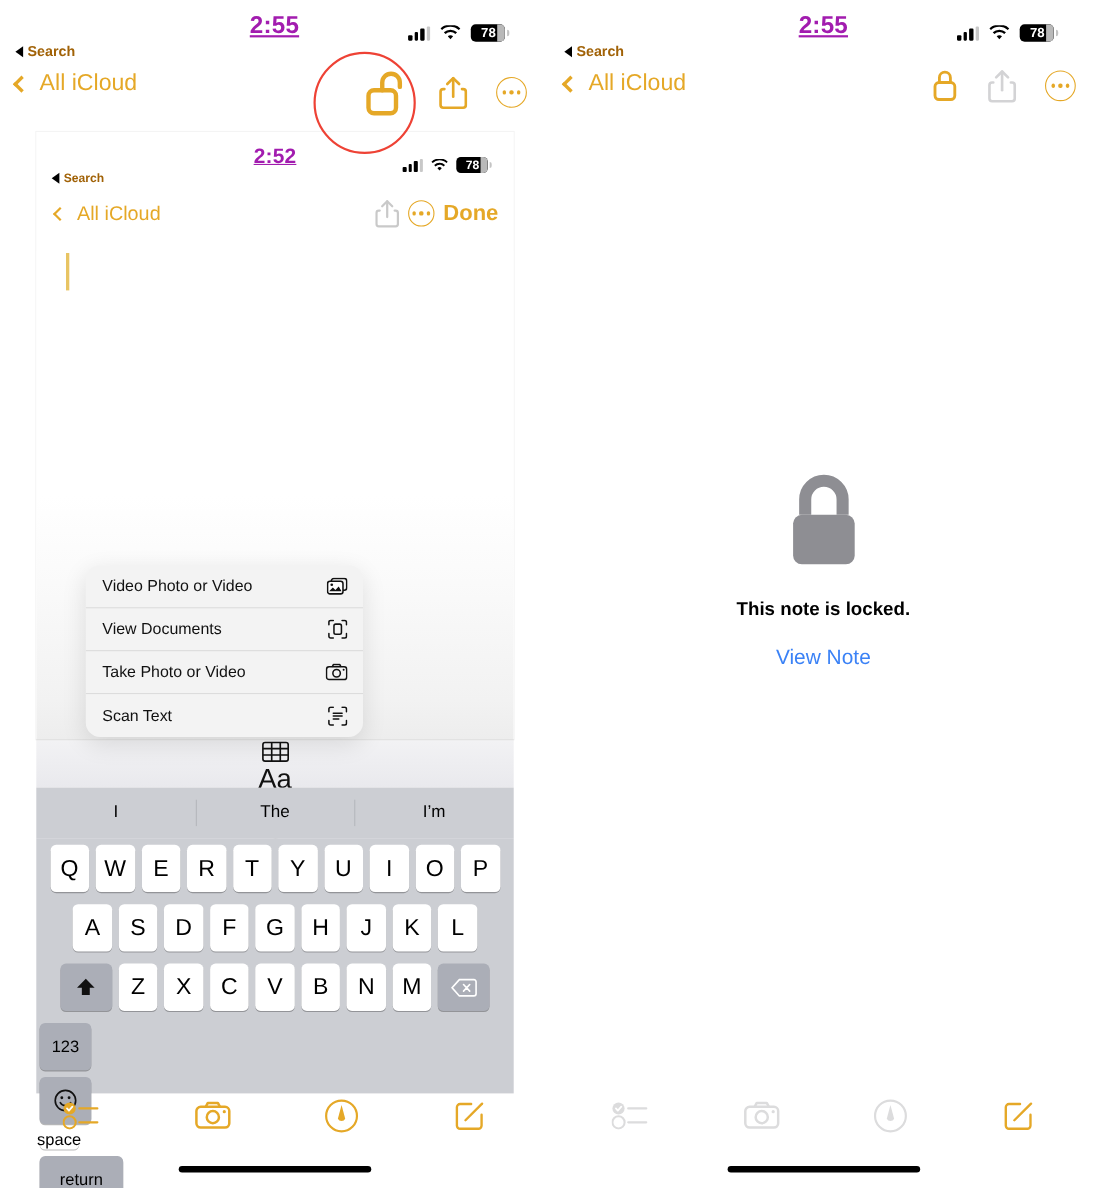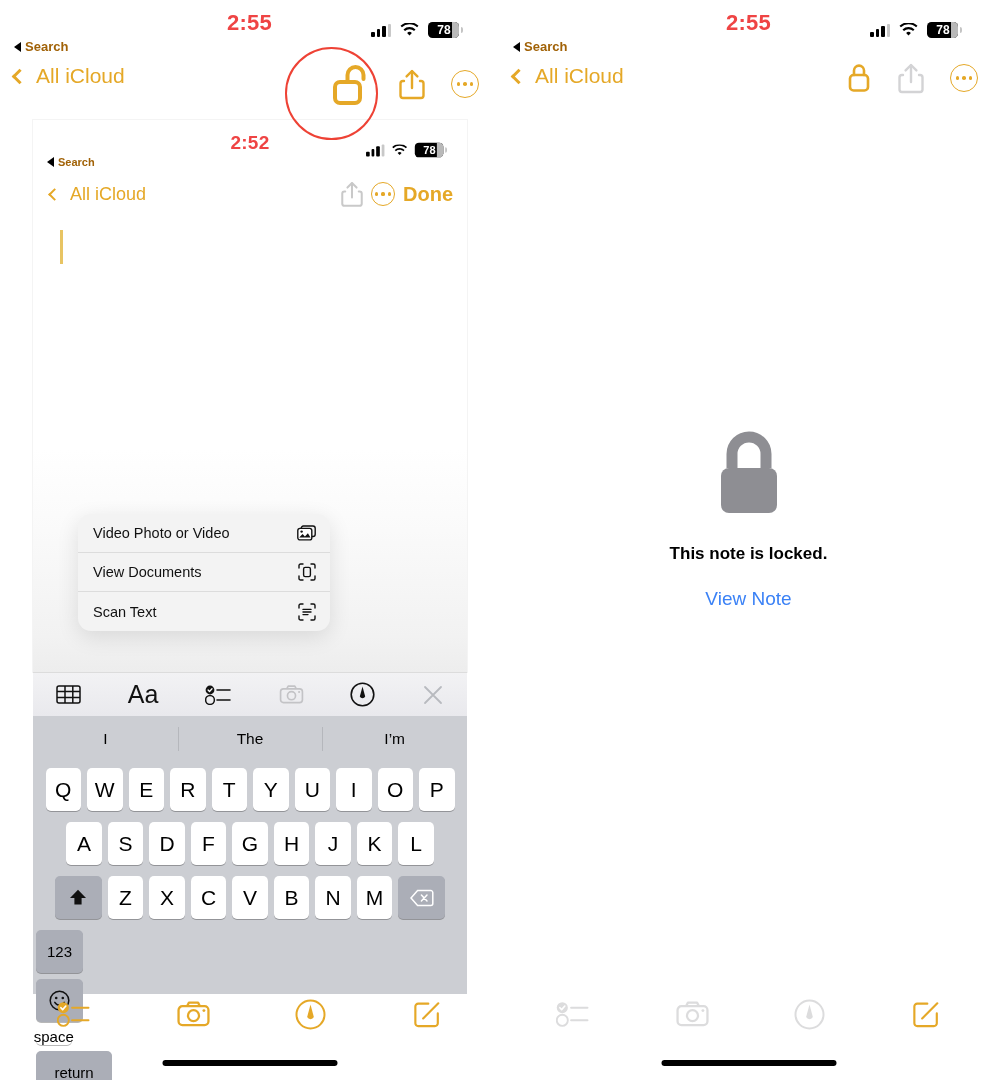--- a/index.html
+++ b/index.html
@@ -12,22 +12,23 @@
   .stage { position: relative; width: 998px; height: 1080px; background:#fff; }
 
   .panel { position: absolute; top: 0; width: 499px; height: 1080px; background: #ffffff; }
   .panel.left { left: 0; }
   .panel.right { left: 499px; }
 
   
   .statusbar { position: absolute; left: 0; top: 0; width: 100%; height: 58px; }
   .sb-time {
     position: absolute; left: 0; right: 0; top: 10px;
-    text-align: center; font-size: 22px; font-weight: bold; color: #ef4444;
+    text-align: center; font-size: 22px; font-weight: bold; color: #a21caf;
     letter-spacing: .2px;
+    text-decoration: underline;
   }
   .sb-back {
     position: absolute; left: 14px; top: 39px;
     font-size: 13px; font-weight: bold; color: #a16207;
     display: flex; align-items: center; gap: 4px;
   }
   .sb-back .tri {
     width: 0; height: 0; border-top: 5px solid transparent;
     border-bottom: 5px solid transparent; border-right: 7px solid #000;
   }
@@ -119,20 +120,21 @@
     border-bottom: .5px solid #dcdcdc;
   }
   .ctx-item:last-child { border-bottom: none; }
 
   
   .kb-toolbar {
     position:absolute; left:33px; top:672px; width:434px; height:44px;
     background: linear-gradient(180deg,#f2f2f4 0%, #e9e9ed 100%);
     display:flex; align-items:center; justify-content:space-around;
     border-top: .5px solid #dcdcdc;
+    flex-direction: column;
   }
   .predictive {
     position:absolute; left:33px; top:716px; width:434px; height:46px;
     background:#ccced3; display:flex; align-items:center;
   }
   .pred-cell {
     flex:1; text-align:center; font-size:15.5px; color:#000;
     position:relative; height:100%; display:flex; align-items:center; justify-content:center;
   }
   .pred-cell + .pred-cell::before {
@@ -311,20 +313,31 @@
       <div class="ctx-item">
         <span>View Documents</span>
         <span class="icon">
           <svg width="18" height="18" viewBox="0 0 18 18">
             <path d="M1 5V2.6A1.6 1.6 0 0 1 2.6 1H5M13 1h2.4A1.6 1.6 0 0 1 17 2.6V5M17 13v2.4a1.6 1.6 0 0 1-1.6 1.6H13M5 17H2.6A1.6 1.6 0 0 1 1 15.4V13" fill="none" stroke="#111" stroke-width="1.4" stroke-linecap="round"></path>
             <rect x="5.6" y="4.4" width="6.8" height="9.2" rx="1.6" fill="none" stroke="#111" stroke-width="1.4"></rect>
           </svg>
         </span>
       </div>
       <div class="ctx-item">
+        <span>Take Photo or Video</span>
+        <span class="icon">
+          <svg width="20" height="16" viewBox="0 0 20 16">
+            <rect x="0.8" y="3.2" width="18.4" height="11.6" rx="2.4" fill="none" stroke="#111" stroke-width="1.4"></rect>
+            <path d="M6 3.2 7.2 1h5.6l1.2 2.2" fill="none" stroke="#111" stroke-width="1.4" stroke-linejoin="round"></path>
+            <circle cx="10" cy="9" r="3.4" fill="none" stroke="#111" stroke-width="1.4"></circle>
+            <circle cx="16.4" cy="5.9" r=".9" fill="#111"></circle>
+          </svg>
+        </span>
+      </div>
+      <div class="ctx-item">
         <span>Scan Text</span>
         <span class="icon">
           <svg width="18" height="18" viewBox="0 0 18 18">
             <path d="M1 5V2.6A1.6 1.6 0 0 1 2.6 1H5M13 1h2.4A1.6 1.6 0 0 1 17 2.6V5M17 13v2.4a1.6 1.6 0 0 1-1.6 1.6H13M5 17H2.6A1.6 1.6 0 0 1 1 15.4V13" fill="none" stroke="#111" stroke-width="1.4" stroke-linecap="round"></path>
             <path d="M5 6.4h8M5 9h8M5 11.6h5" stroke="#111" stroke-width="1.4" stroke-linecap="round"></path>
           </svg>
         </span>
       </div>
     </div>
 

